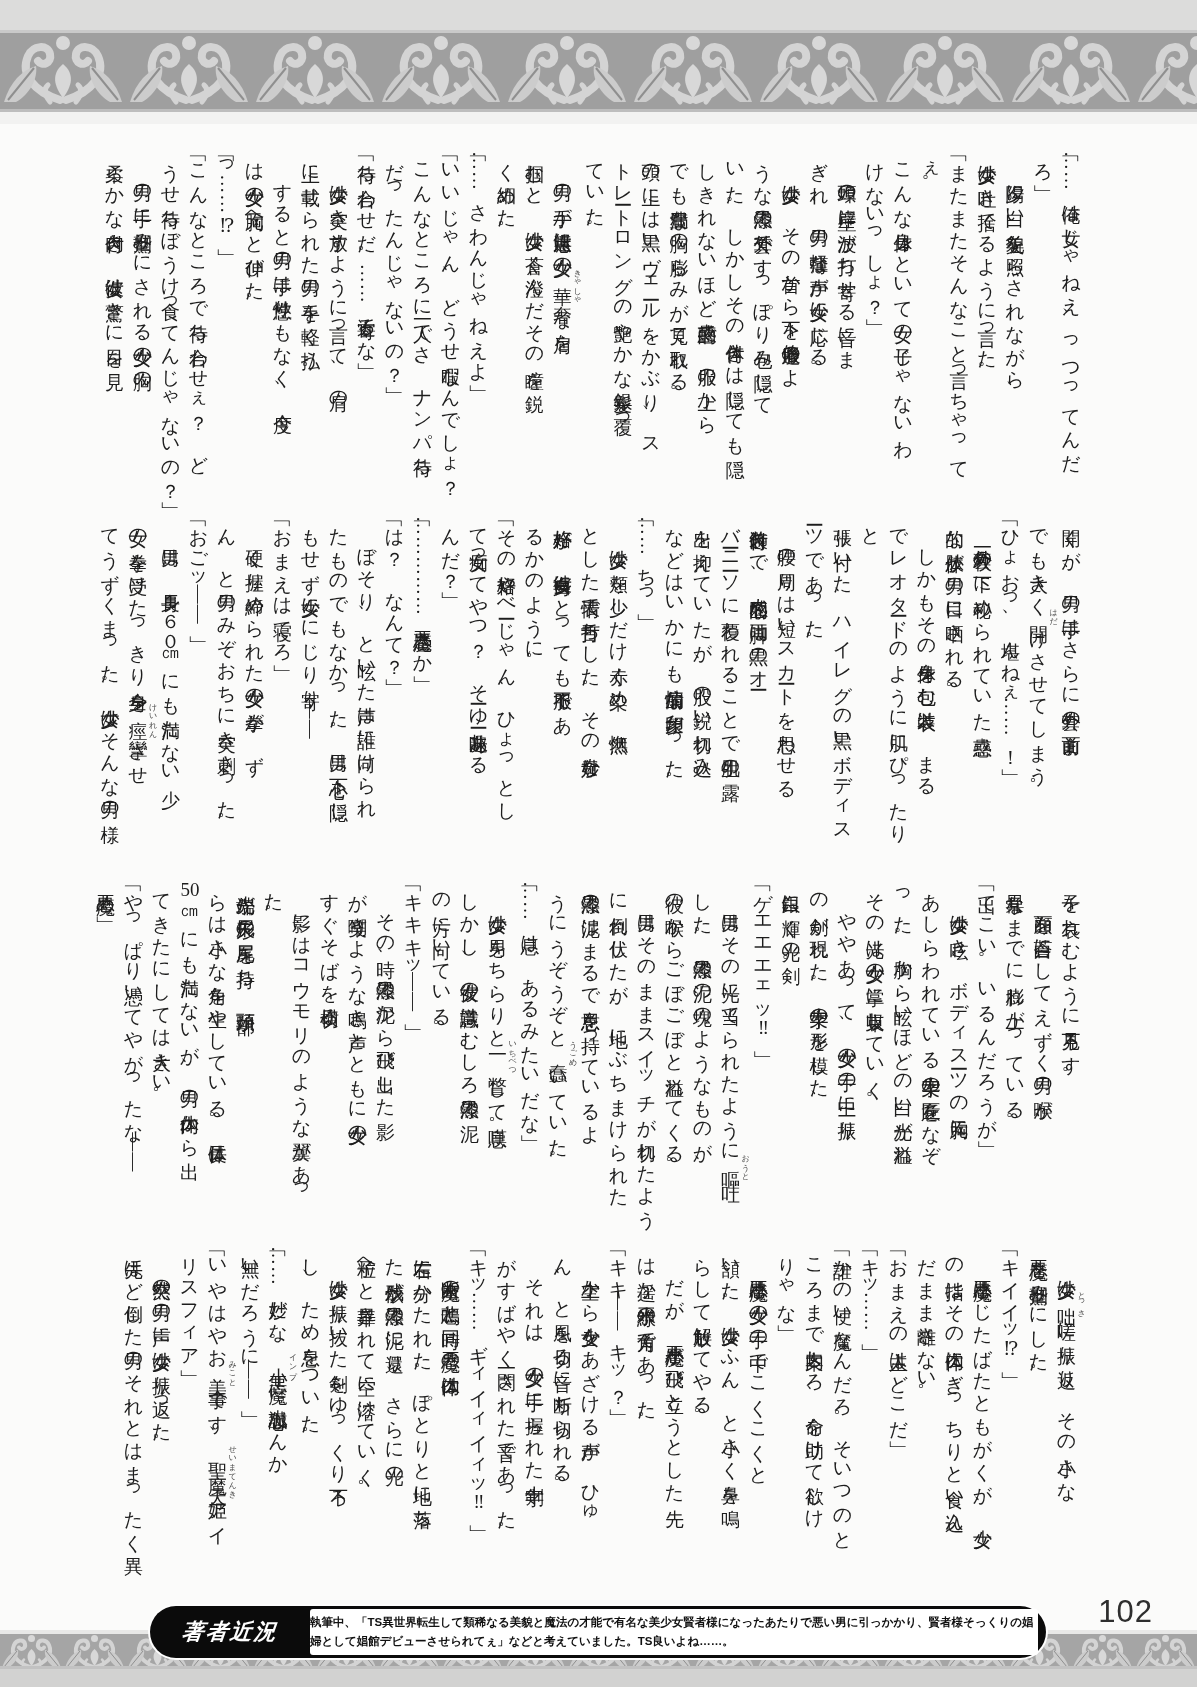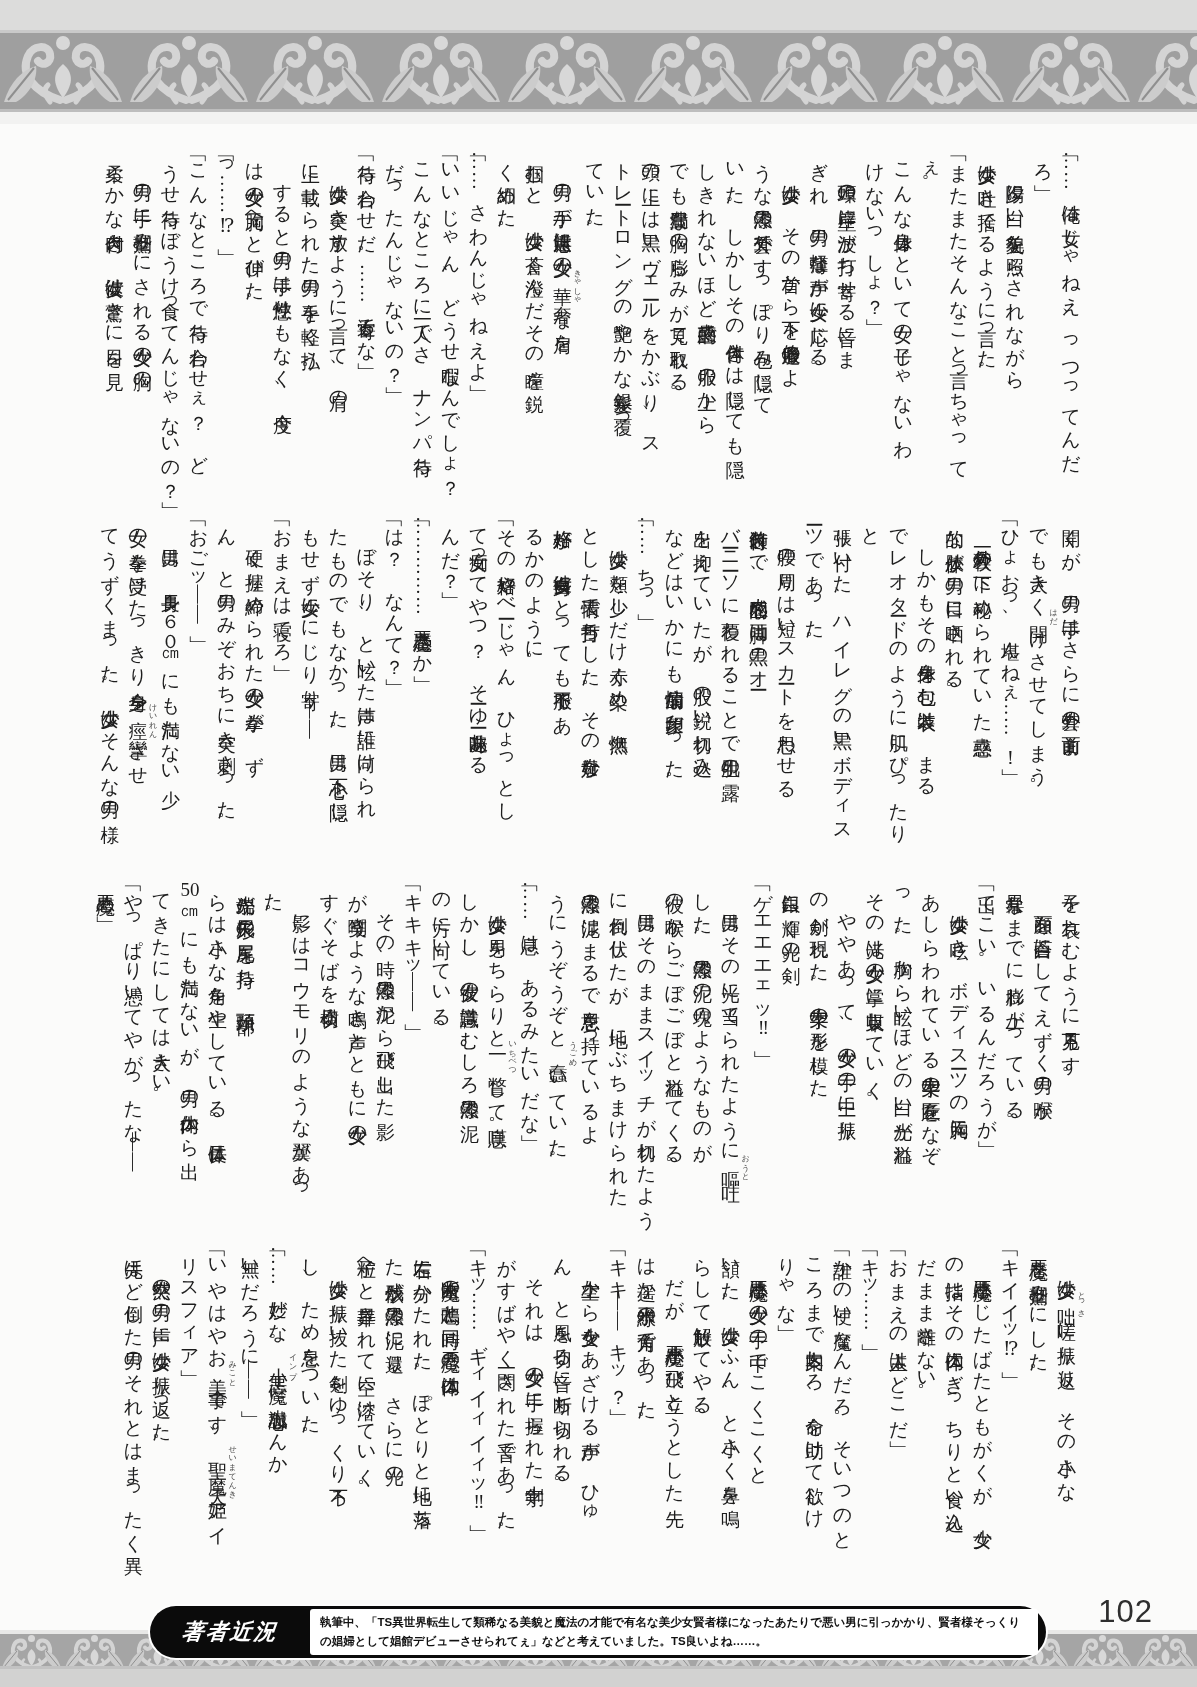--- a/index.html
+++ b/index.html
@@ -44,21 +44,21 @@
   .flabel{
     width:160px;flex:0 0 160px;text-align:center;
     color:#ffffff;font-family:"Liberation Sans","DejaVu Sans",sans-serif;
     font-weight:bold;font-style:italic;font-size:22px;letter-spacing:2px;
     transform:skewX(-6deg);
   }
   .ftext{
     flex:1;background:#ffffff;border-radius:3px;
     font-family:"Liberation Sans","DejaVu Sans",sans-serif;
     font-weight:bold;font-size:11.5px;line-height:1.65;color:#111;
-    padding:4px 10px;box-sizing:border-box;
+    padding:4px 0;box-sizing:border-box;
   }
 </style>
 </head>
 <body>
 
 <div id="page">
 
   <svg id="top-border" class="border-svg" width="1197" height="124" viewBox="0 0 1197 124">
     <defs>
       <g id="motif">

